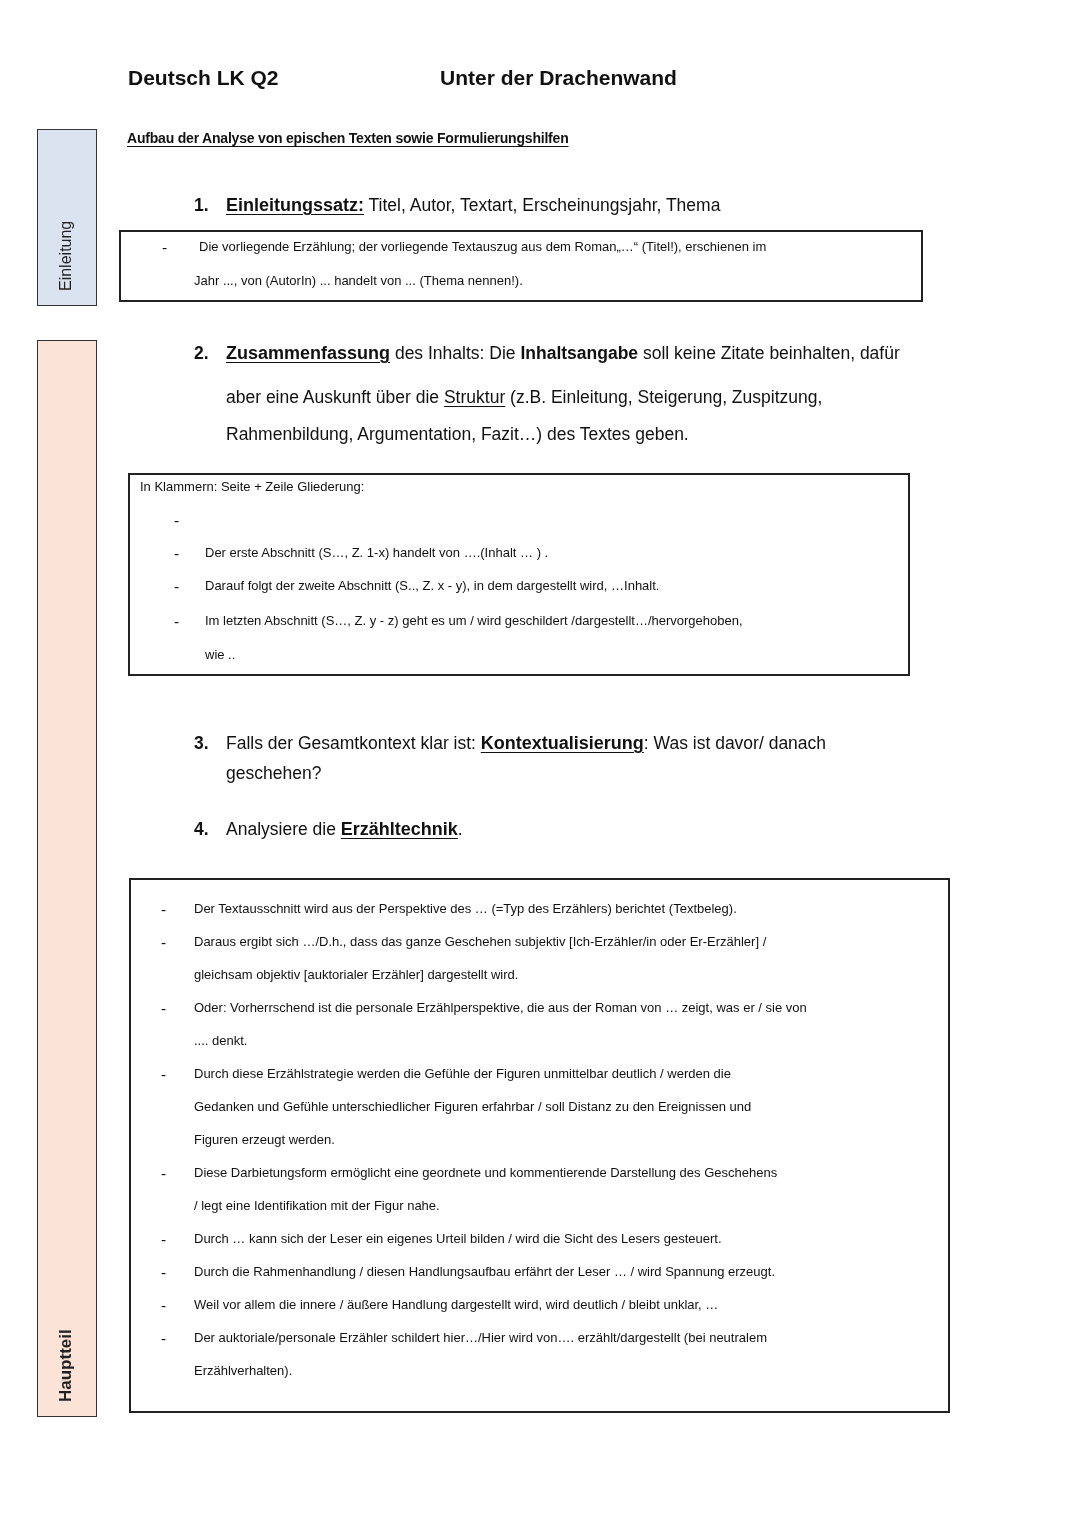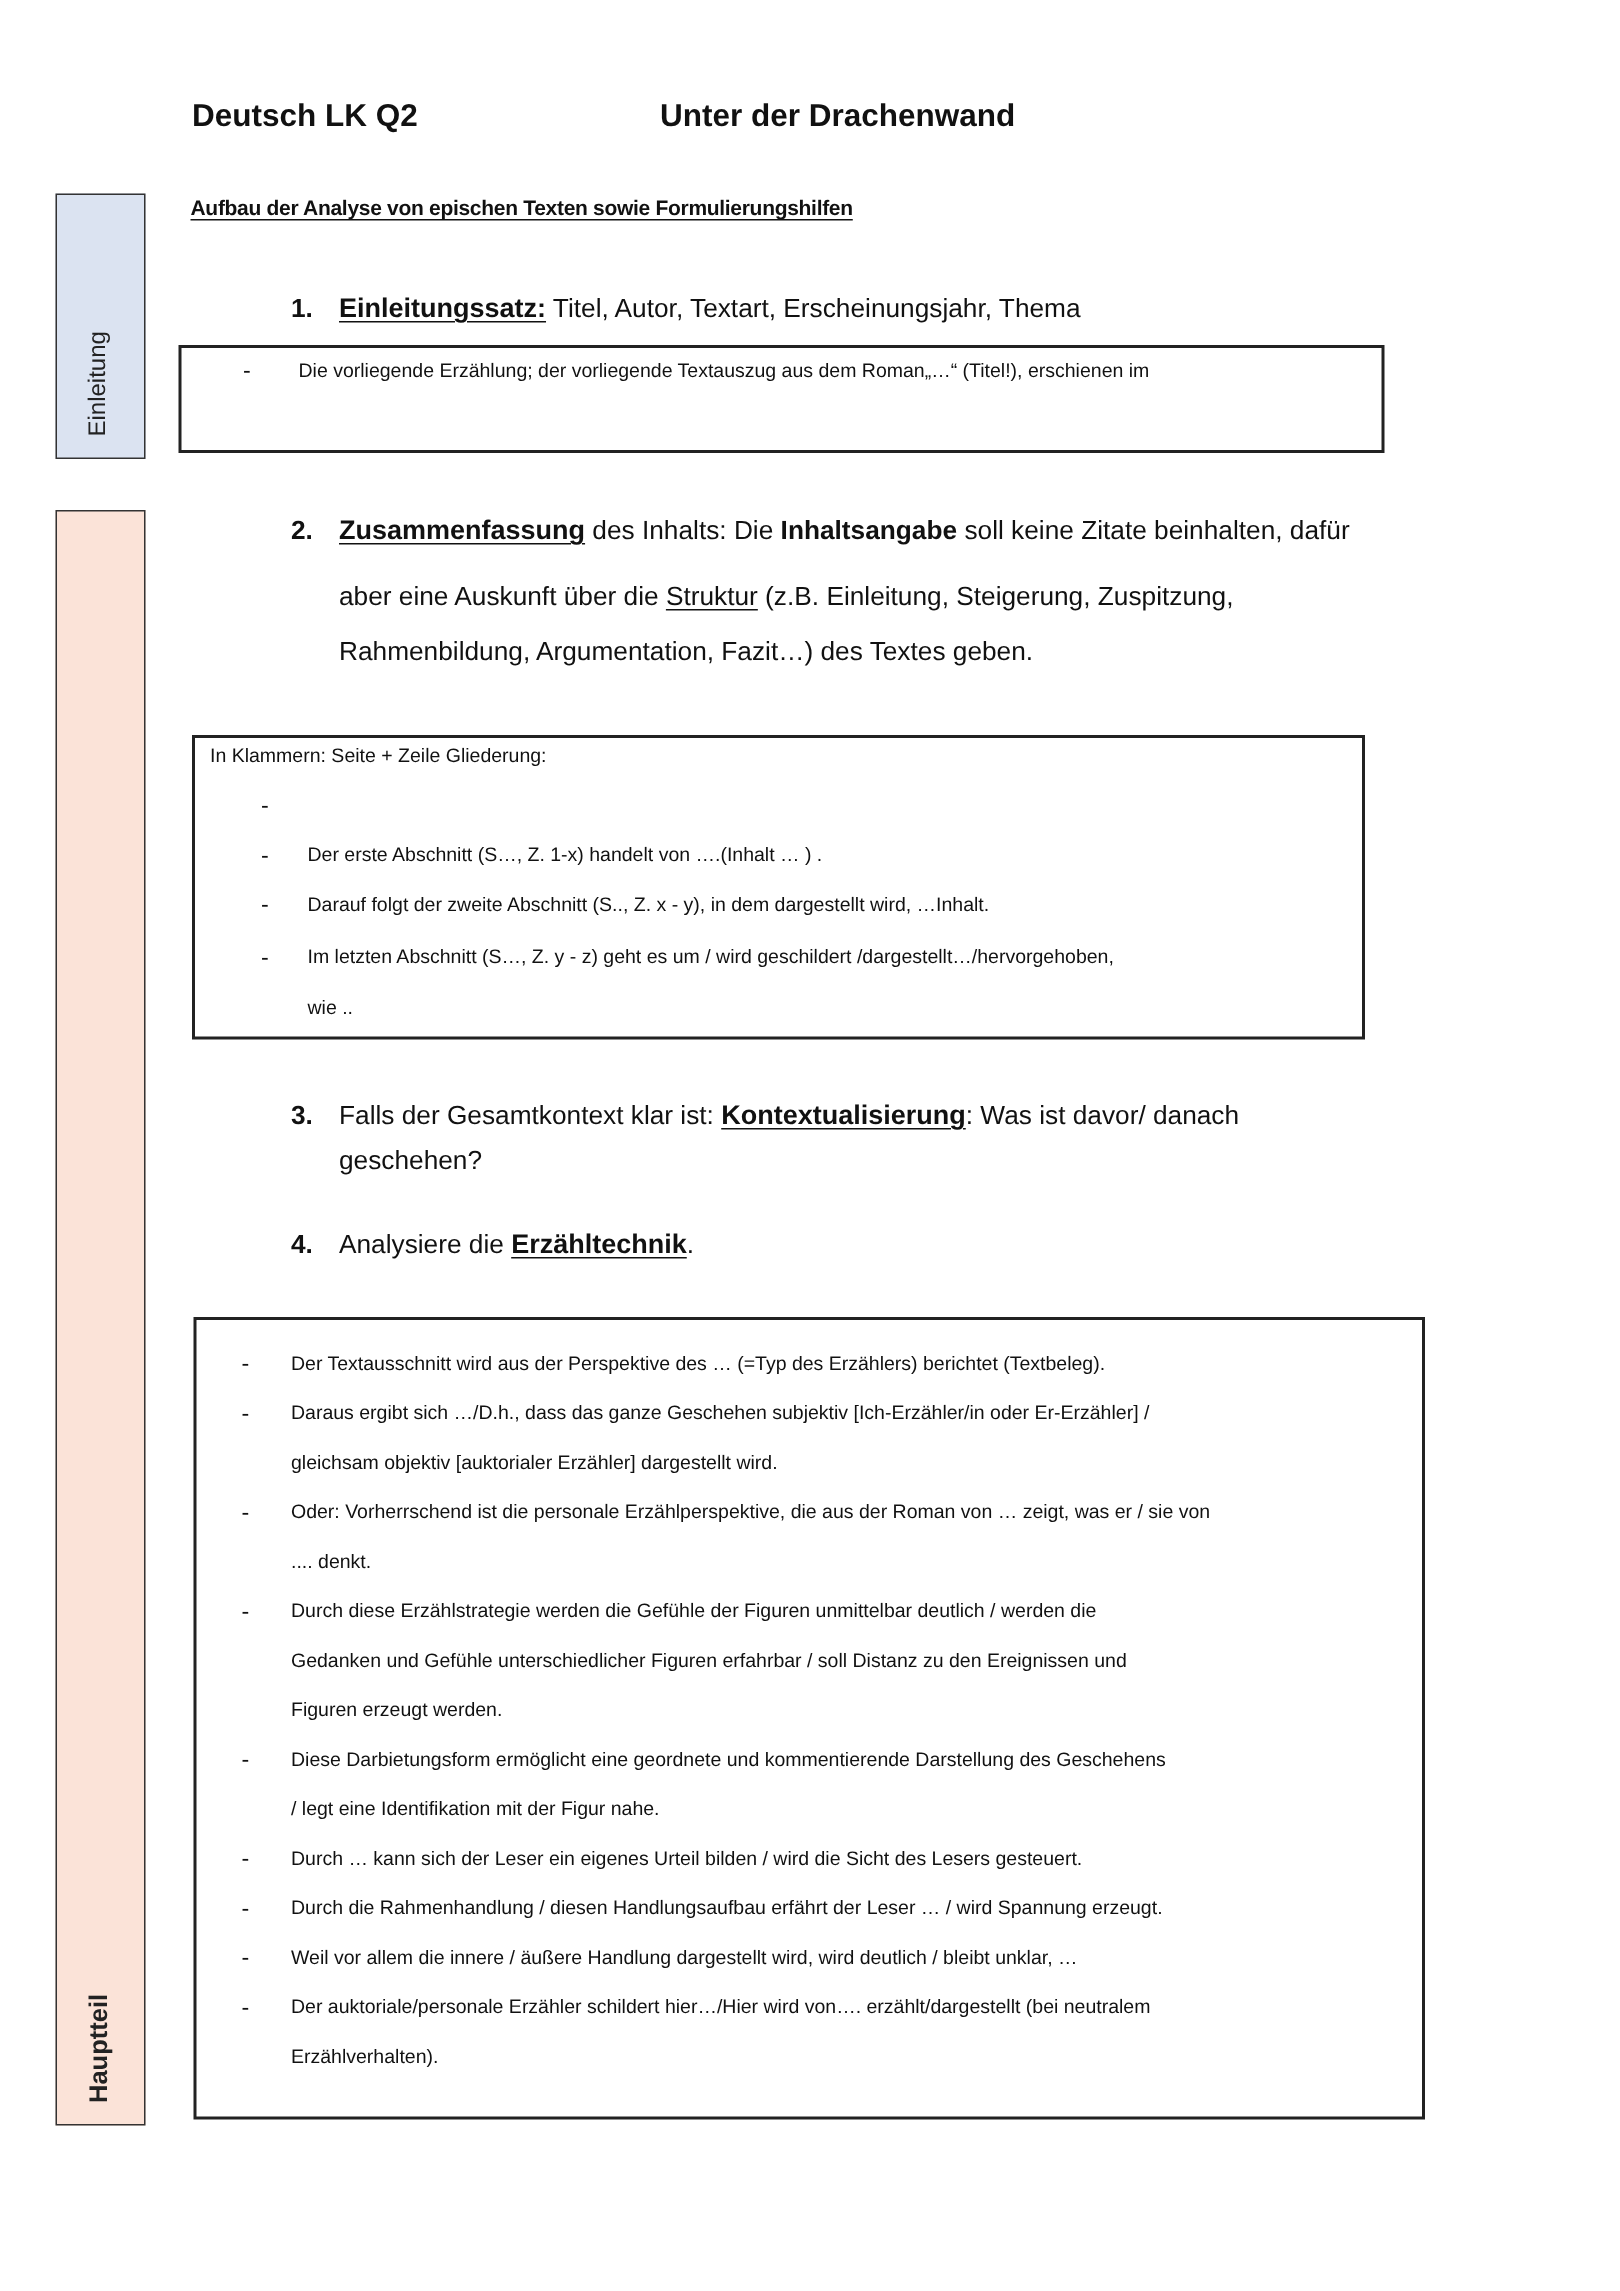--- a/index.html
+++ b/index.html
@@ -50,31 +50,32 @@
 <div class="abs sidebar side-haupt">
   <span class="vlabel">Hauptteil</span>
 </div>
 
 <div class="abs step" style="left:194px; top:196px; white-space:nowrap;">
   <span class="num">1.</span><span class="kw">Einleitungssatz:</span><span> Titel, Autor, Textart, Erscheinungsjahr, Thema</span>
 </div>
 <div class="abs box" style="left:119px; top:230px; width:804px; height:72px;">
   <span class="dash" style="left:41px; top:7px;">-</span>
   <span class="line" style="left:78px; top:7px;">Die vorliegende Erzählung; der vorliegende Textauszug aus dem Roman„…“ (Titel!), erschienen im</span>
+  <span class="line" style="left:73px; top:41px;">Jahr ..., von (AutorIn) ... handelt von ... (Thema nennen!).</span>
 </div>
 
 <div class="abs step" style="left:194px; top:344px; white-space:nowrap;">
   <span class="num">2.</span><span class="kw">Zusammenfassung</span><span> des Inhalts: Die </span><span class="bold">Inhaltsangabe</span><span> soll keine Zitate beinhalten, dafür</span>
 </div>
 <div class="abs step" style="left:226px; top:389px; white-space:nowrap;">
   <span>aber eine Auskunft über die </span><span class="ul">Struktur</span><span> (z.B. Einleitung, Steigerung, Zuspitzung,</span>
 </div>
 <div class="abs step" style="left:226px; top:426px; white-space:nowrap;">Rahmenbildung, Argumentation, Fazit…) des Textes geben.</div>
 
-<div class="abs box" style="left:128px; top:473px; width:782px; height:203px;margin-top:17px;">
+<div class="abs box" style="left:128px; top:473px; width:782px; height:203px;">
   <span class="line" style="left:10px; top:4px;">In Klammern: Seite + Zeile Gliederung:</span>
   <span class="dash" style="left:44px; top:37px;">-</span>
   <span class="dash" style="left:44px; top:70px;">-</span>
   <span class="line" style="left:75px; top:70px;">Der erste Abschnitt (S…, Z. 1-x) handelt von ….(Inhalt … ) .</span>
   <span class="dash" style="left:44px; top:103px;">-</span>
   <span class="line" style="left:75px; top:103px;">Darauf folgt der zweite Abschnitt (S.., Z. x - y), in dem dargestellt wird, …Inhalt.</span>
   <span class="dash" style="left:44px; top:138px;">-</span>
   <span class="line" style="left:75px; top:138px;">Im letzten Abschnitt (S…, Z. y - z) geht es um / wird geschildert /dargestellt…/hervorgehoben,</span>
   <span class="line" style="left:75px; top:172px;">wie ..</span>
 </div>

